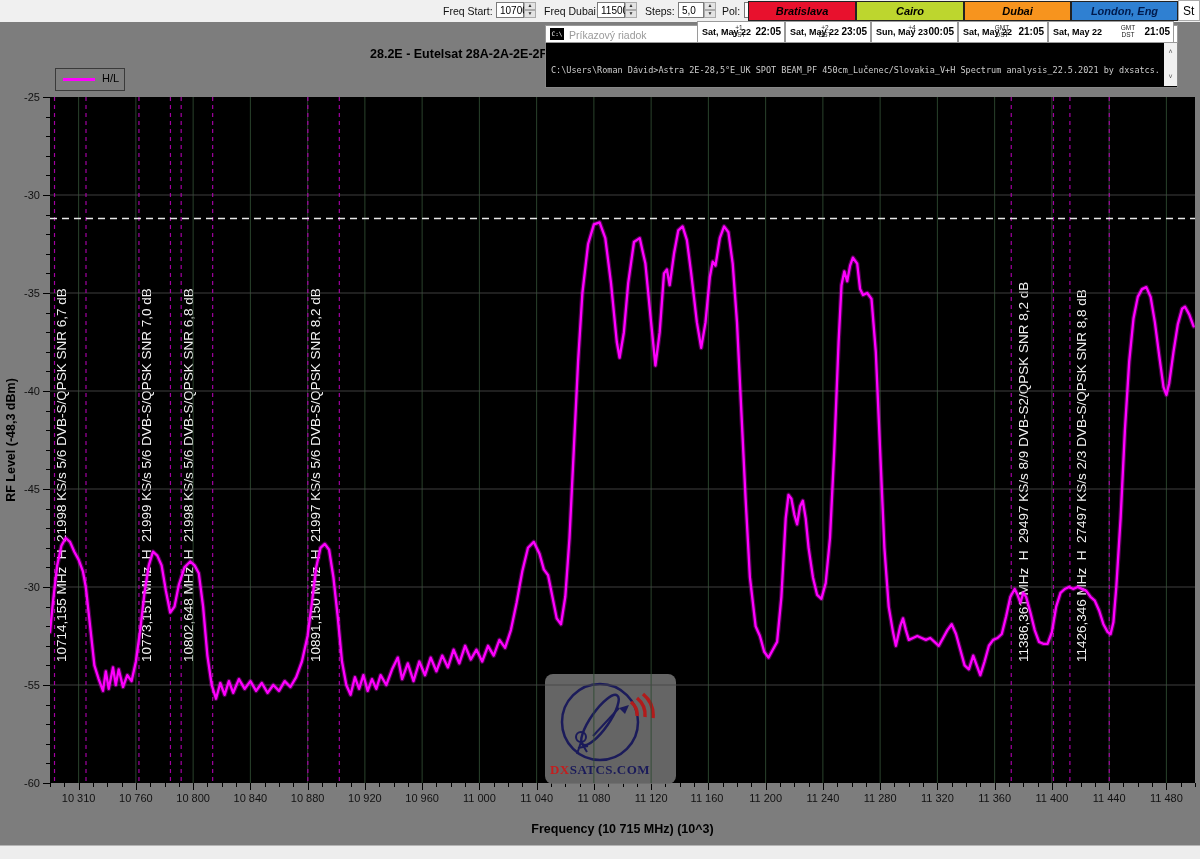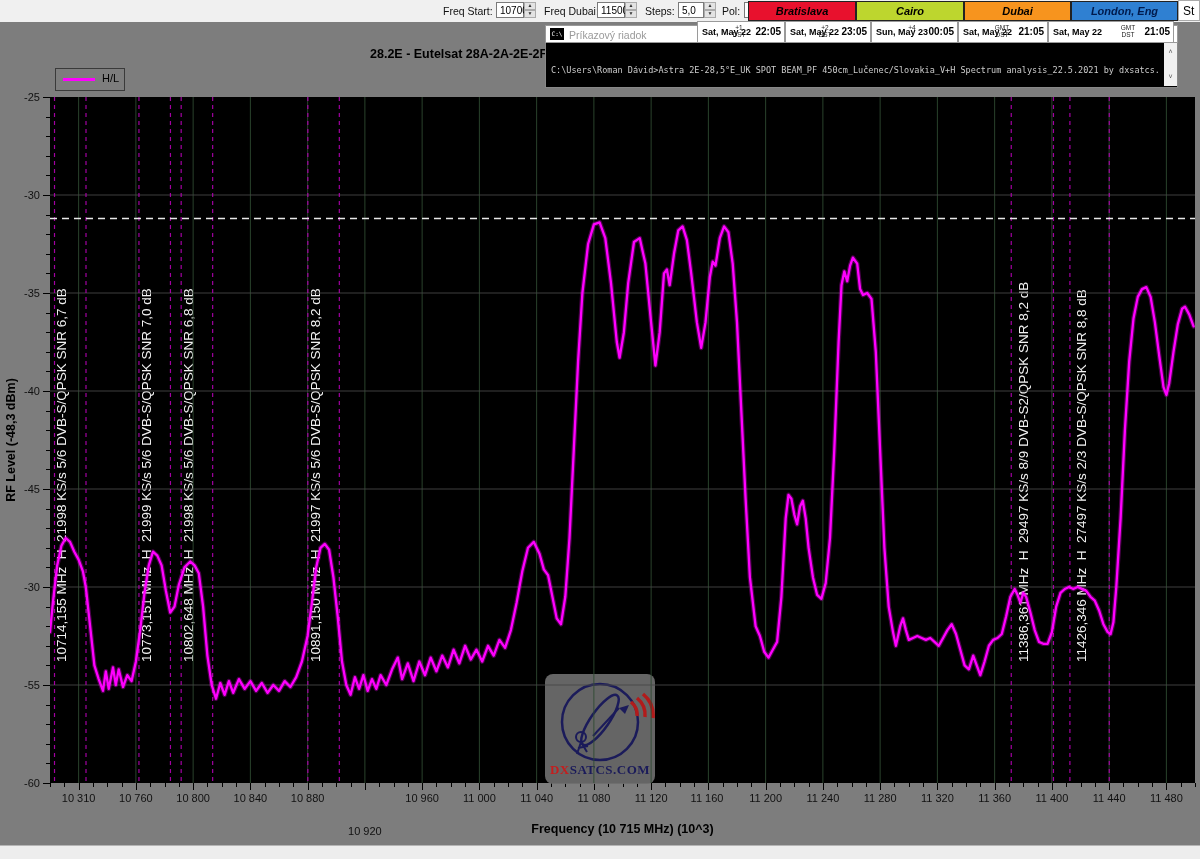--- a/index.html
+++ b/index.html
@@ -45,21 +45,21 @@
   
   #chart{left:0;top:22px;width:1200px;height:823px;background:#7d7d7d;z-index:1;}
   #chart-title{left:370px;top:25px;font-size:12.5px;font-weight:bold;color:#000;}
   #legend{left:55px;top:46px;width:68px;height:21px;border:1px solid #3a3a3a;background:#7d7d7d;}
   #legend-line{position:absolute;left:7px;top:9px;width:32px;height:3px;background:#ff00ff;}
   #legend-text{position:absolute;left:46px;top:3px;font-size:11px;color:#000;}
   #plot{left:50px;top:75px;width:1145px;height:686px;background:#000;}
   #plot-svg{position:absolute;left:0;top:0;z-index:3;}
   .annotation{position:absolute;z-index:2;white-space:pre;font-size:13.5px;line-height:18px;color:#f2f2f2;
               transform:rotate(-90deg);transform-origin:0 0;}
-  #logo{position:absolute;left:495px;top:577px;width:110px;height:110px;background:rgba(110,110,110,0.92);
+  #logo{position:absolute;left:495px;top:577px;width:131px;height:110px;background:rgba(110,110,110,0.92);
         border-radius:8px;z-index:1;}
   #logo-text{position:absolute;left:0;bottom:6px;width:110px;text-align:center;
              font-family:"Liberation Serif",serif;font-size:13px;font-weight:bold;letter-spacing:.5px;}
   .tick{background:#000;}
   .x-tick-label{position:absolute;width:60px;text-align:center;font-size:11px;color:#111;}
   .y-tick-label{position:absolute;width:30px;text-align:right;font-size:11px;color:#111;}
   #x-axis-label{left:450px;top:800px;width:345px;text-align:center;font-size:12.5px;font-weight:bold;color:#000;}
   #y-axis-label{left:-64px;top:411px;width:150px;text-align:center;font-size:12.5px;font-weight:bold;color:#000;
                 transform:rotate(-90deg);}
   #bottom-strip{left:0;top:845px;width:1200px;height:14px;background:#ededed;border-top:1px solid #b5b5b5;}
@@ -290,21 +290,21 @@
         <div class="abs tick" style="left: 1137.75px; top: 761px; width: 1px; height: 4px;"></div>
         <div class="abs tick" style="left: 1152.06px; top: 761px; width: 1px; height: 4px;"></div>
         <div class="abs tick" style="left: 1166.38px; top: 761px; width: 1px; height: 7px;"></div>
         <div class="abs tick" style="left: 1180.69px; top: 761px; width: 1px; height: 4px;"></div>
         <div class="abs tick" style="left: 1195px; top: 761px; width: 1px; height: 4px;"></div>
         <div class="x-tick-label" style="left: 48.625px; top: 770px;">10 310</div>
         <div class="x-tick-label" style="left: 105.875px; top: 770px;">10 760</div>
         <div class="x-tick-label" style="left: 163.125px; top: 770px;">10 800</div>
         <div class="x-tick-label" style="left: 220.375px; top: 770px;">10 840</div>
         <div class="x-tick-label" style="left: 277.625px; top: 770px;">10 880</div>
-        <div class="x-tick-label" style="left: 334.875px; top: 770px; margin-top: 33px;">10 920</div>
+        <div class="x-tick-label" style="left: 334.875px; top: 770px;">10 920</div>
         <div class="x-tick-label" style="left: 392.125px; top: 770px;">10 960</div>
         <div class="x-tick-label" style="left: 449.375px; top: 770px;">11 000</div>
         <div class="x-tick-label" style="left: 506.625px; top: 770px;">11 040</div>
         <div class="x-tick-label" style="left: 563.875px; top: 770px;">11 080</div>
         <div class="x-tick-label" style="left: 621.125px; top: 770px;">11 120</div>
         <div class="x-tick-label" style="left: 677px; top: 770px;">11 160</div>
         <div class="x-tick-label" style="left: 735.625px; top: 770px;">11 200</div>
         <div class="x-tick-label" style="left: 792.875px; top: 770px;">11 240</div>
         <div class="x-tick-label" style="left: 850.125px; top: 770px;">11 280</div>
         <div class="x-tick-label" style="left: 907.375px; top: 770px;">11 320</div>

